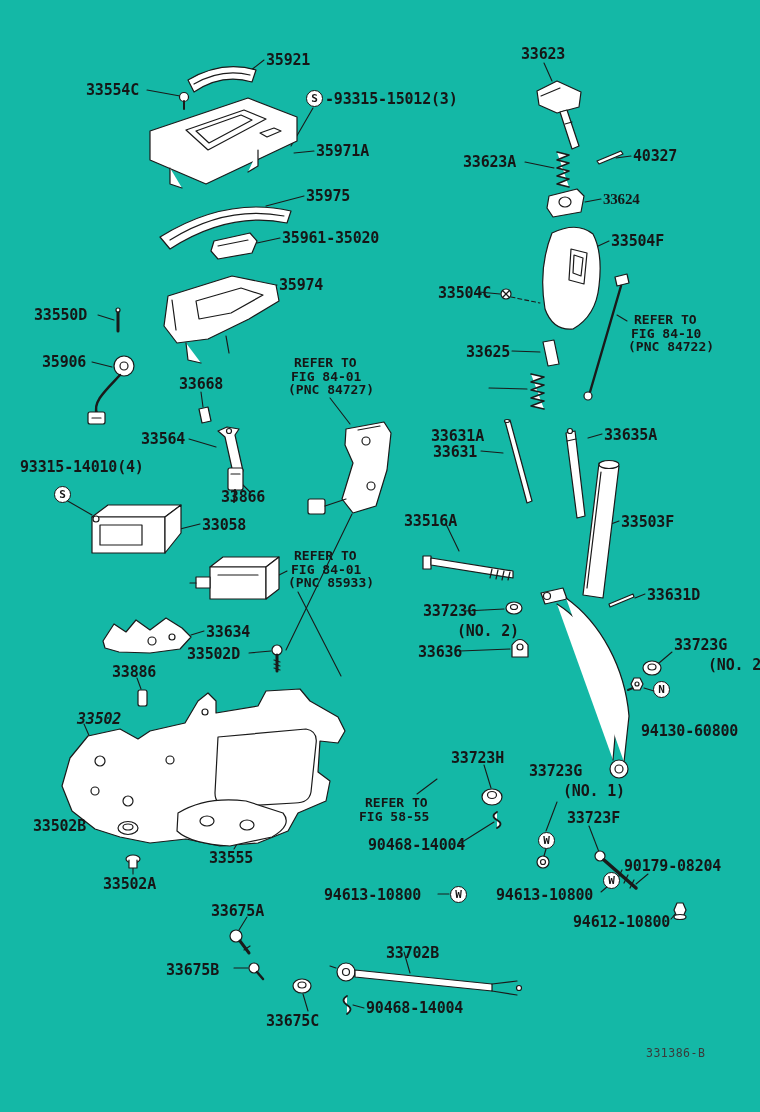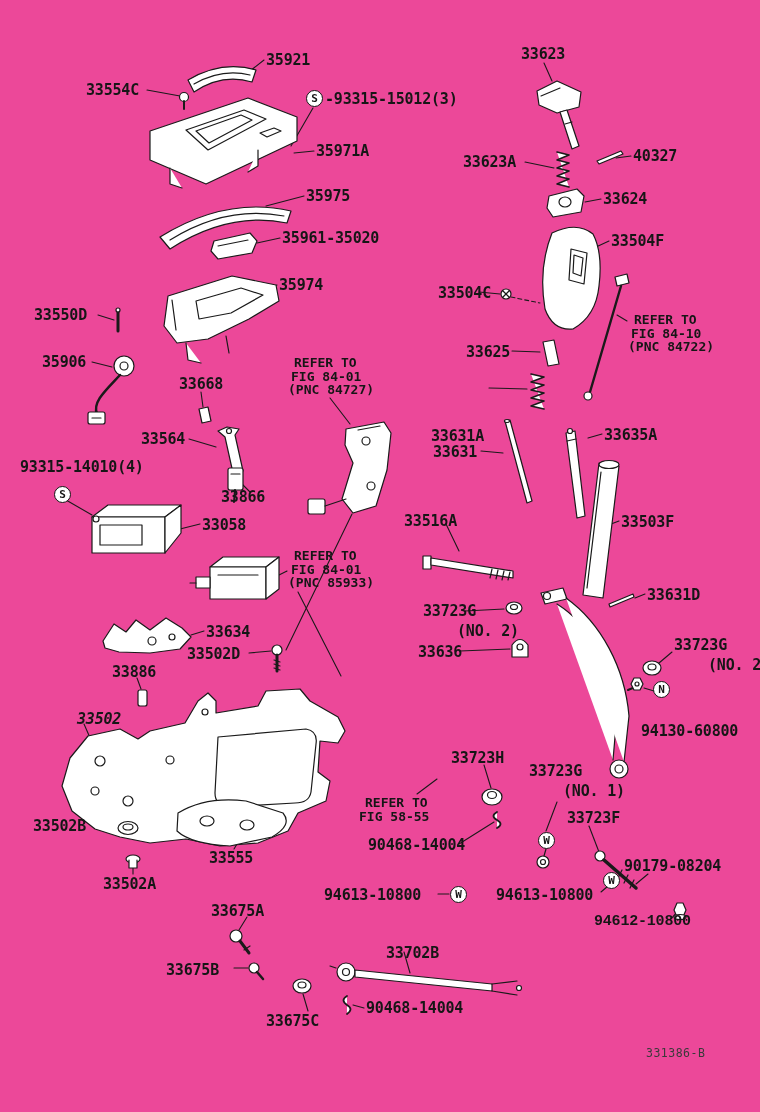--- a/index.html
+++ b/index.html
@@ -2,21 +2,21 @@
 <html><head>
 <meta charset="utf-8">
 <style>
   *{box-sizing:border-box;}
   html,body{margin:0;padding:0;}
   body{
     width:760px;height:1112px;position:relative;overflow:hidden;
     background:#ffffff;
     font-family:"DejaVu Sans Mono","Liberation Mono",monospace;
   }
-  #diagram{position:absolute;inset:0;background:#ec4899;}
+  #diagram{position:absolute;inset:0;background:#14b8a6;}
   svg.art{position:absolute;top:0;left:0;}
   .lbl{
     position:absolute;font-weight:bold;font-size:15px;line-height:16px;
     letter-spacing:-0.2px;color:#161616;white-space:nowrap;
   }
   .lbl .sub{display:block;padding-left:5px;margin-top:4px;margin-left:29px;}
   .composite{display:flex;align-items:center;gap:2px;}
   .marker{
     position:absolute;width:17px;height:17px;border:1.6px solid #161616;border-radius:50%;
     background:#ffffff;display:flex;align-items:center;justify-content:center;
@@ -434,41 +434,41 @@
   <div class="lbl" style="left:324px;top:887px;">94613-10800</div>
   <div class="lbl" style="left:368px;top:837px;">90468-14004</div>
   <div class="lbl" style="left:451px;top:750px;">33723H</div>
   <div class="lbl" style="left:529px;top:763px;">
     <span>33723G</span>
     <span class="sub">(NO. 1)</span>
   </div>
   <div class="lbl" style="left:567px;top:810px;">33723F</div>
   <div class="lbl" style="left:496px;top:887px;">94613-10800</div>
   <div class="lbl" style="left:624px;top:858px;">90179-08204</div>
-  <div class="lbl" style="left:594px;top:914px;font-family:Liberation Mono, monospace;">94612-10800</div>
+  <div class="lbl" style="left:573px;top:914px;">94612-10800</div>
   <div class="lbl" style="left:641px;top:723px;">94130-60800</div>
   <div class="lbl" style="left:674px;top:637px;">
     <span>33723G</span>
     <span class="sub">(NO. 2)</span>
   </div>
   <div class="lbl" style="left:647px;top:587px;">33631D</div>
   <div class="lbl" style="left:621px;top:514px;">33503F</div>
   <div class="lbl" style="left:604px;top:427px;">33635A</div>
   <div class="lbl" style="left:433px;top:444px;">33631</div>
   <div class="lbl" style="left:404px;top:513px;">33516A</div>
   <div class="lbl" style="left:423px;top:603px;">
     <span>33723G</span>
     <span class="sub">(NO. 2)</span>
   </div>
   <div class="lbl" style="left:418px;top:644px;">33636</div>
   <div class="lbl" style="left:431px;top:380px;margin-top:48px;">33631A</div>
   <div class="lbl" style="left:466px;top:344px;">33625</div>
   <div class="lbl" style="left:416px;top:285px;margin-left:22px;">33504C</div>
   <div class="lbl" style="left:611px;top:233px;">33504F</div>
-  <div class="lbl" style="left:603px;top:191px;">33624</div>
+  <div class="lbl" style="left:603px;top:191px;font-family:Liberation Serif, serif;">33624</div>
   <div class="lbl" style="left:633px;top:148px;">40327</div>
   <div class="lbl" style="left:463px;top:154px;">33623A</div>
   <div class="lbl" style="left:521px;top:46px;">33623</div>
 
   <div class="note" style="left:288px;top:356px;">
     <div class="i1">REFER TO</div>
     <div class="i2">FIG 84-01</div>
     <div>(PNC 84727)</div>
   </div>
   <div class="note" style="left:288px;top:549px;">

